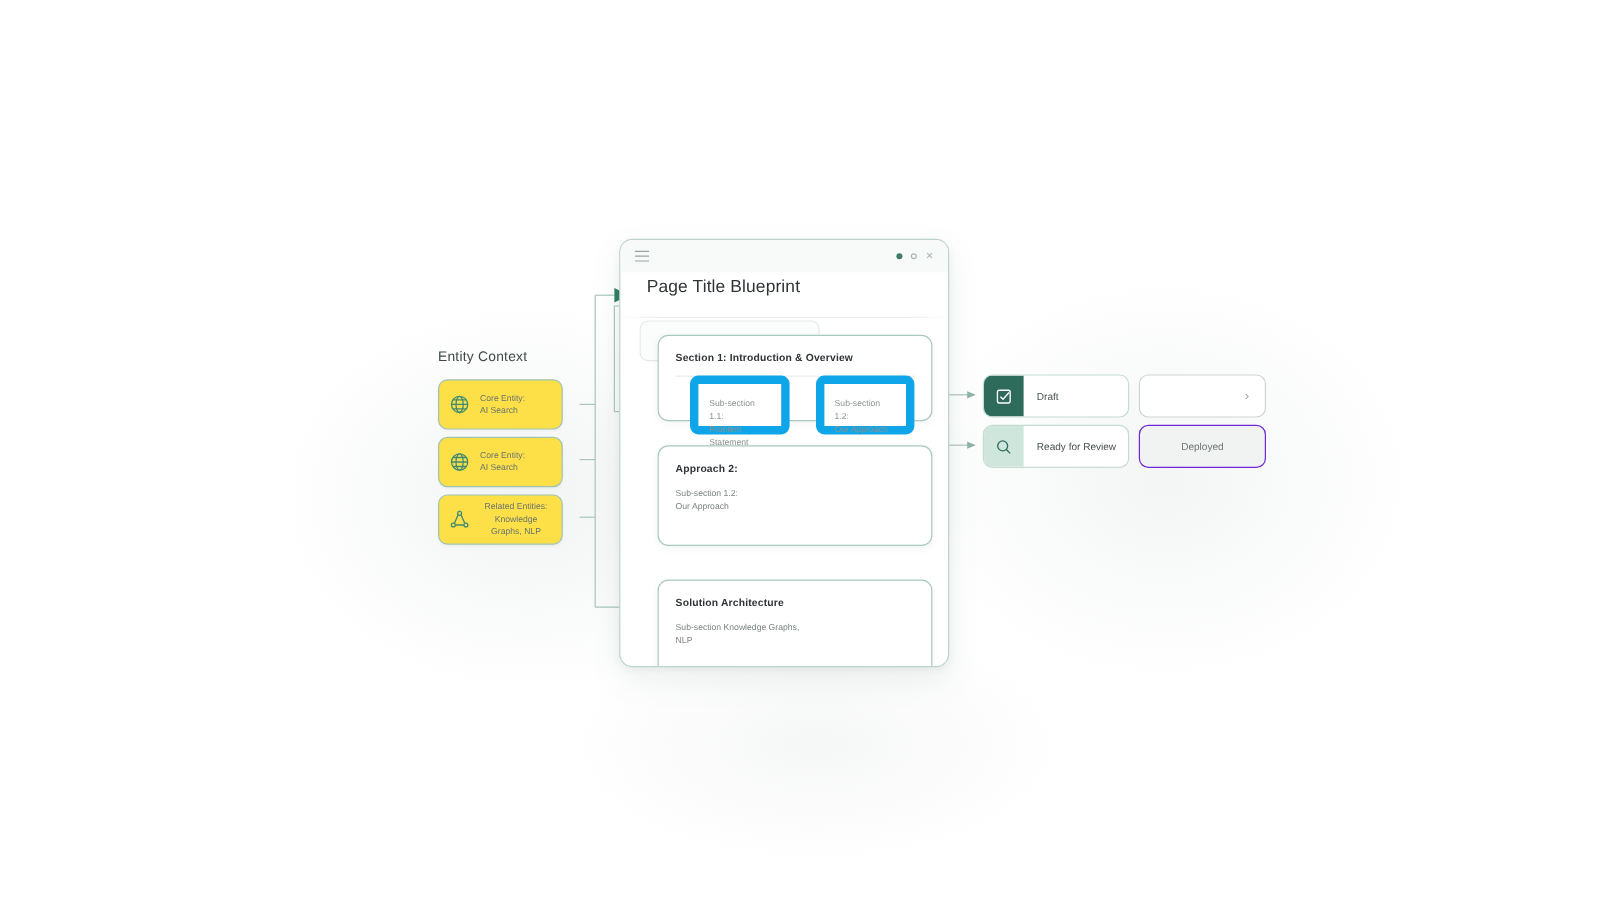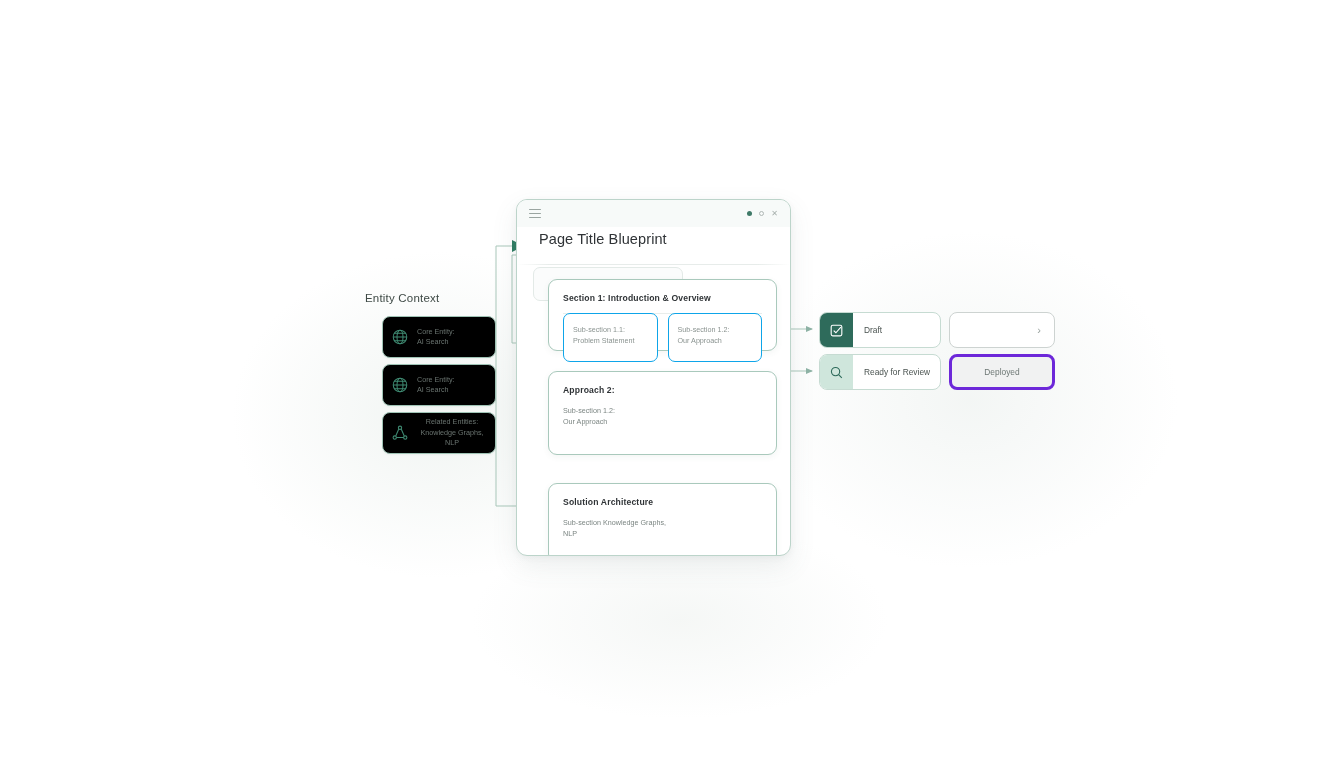--- a/index.html
+++ b/index.html
@@ -29,22 +29,22 @@
             background:radial-gradient(ellipse at center, rgba(240,243,241,.65), rgba(255,255,255,0) 70%); }
 
   
   #wires { position:absolute; left:0; top:0; width:1344px; height:768px; }
 
   
   #entity-context { position:absolute; left:365px; top:292px; width:150px; }
   .ctx-title { font-size:11.5px; color:#3f4a46; letter-spacing:.2px; margin-bottom:10px; }
 
   .ctx-card {
-    position:absolute; left:382px; width:114px; height:42px;
-    background:#000000;
+    position:absolute; left:365px; width:104px; height:42px;
+    background:#fde047;
     border:1px solid #9fc3b5;
     border-radius:8px;
     display:flex; align-items:center; gap:8px;
     padding:0 8px;
     box-shadow:0 1px 2px rgba(60,90,80,.05);
   }
   .ctx-card .ico { flex:0 0 auto; width:18px; height:18px; display:block; }
   .ctx-card .txt { font-size:7.2px; line-height:1.45; color:#6a7470; }
   #ctx-card-1 { top:316px; }
   #ctx-card-2 { top:364px; }
@@ -104,24 +104,25 @@
   .section-card .sec-body {
     font-size:7.2px; line-height:1.55; color:#7b8582;
     padding:10px 14px 0 14px;
   }
 
   #section-1 { left:31px; top:79px; width:229px; height:72px; }
   #sub-row { position:absolute; left:0; top:33px; width:100%;
              display:flex; gap:10px; padding:0 14px; }
   .sub-card {
     flex:1 1 0; height:49px;
-    border:1px solid #0ea5e9; border-radius:7px;
+    border:7px solid #0ea5e9; border-radius:7px;
     background:#ffffff;
     font-size:7.2px; line-height:1.55; color:#8a9390;
     padding:10px 9px;
+    margin-left:12px;
   }
   #section-2 { left:31px; top:171px; width:229px; height:84px; }
   #section-3 { left:31px; top:261px; width:229px; height:80px;margin-top:22px; }
 
   
   .status-card {
     position:absolute;
     height:36px;
     border-radius:8px;
     display:flex; align-items:center;
@@ -148,21 +149,21 @@
   #status-review .tile { background:#cfe6dc; }
 
   #status-next {
     left:949px; top:312px; width:106px;
     border:1px solid #cdd3d1;
     justify-content:flex-end;
   }
   #status-next .chev { padding-right:13px; font-size:11px; color:#97a09d; line-height:1; }
   #status-deployed {
     left:949px; top:354px; width:106px;
-    border:3px solid #6d28d9;
+    border:1px solid #6d28d9;
     background:#f1f2f2;
     justify-content:center;
   }
   #status-deployed .label { padding-left:0; color:#6e7875; }
 </style>
 </head>
 <body>
 
 <div id="stage">
 

